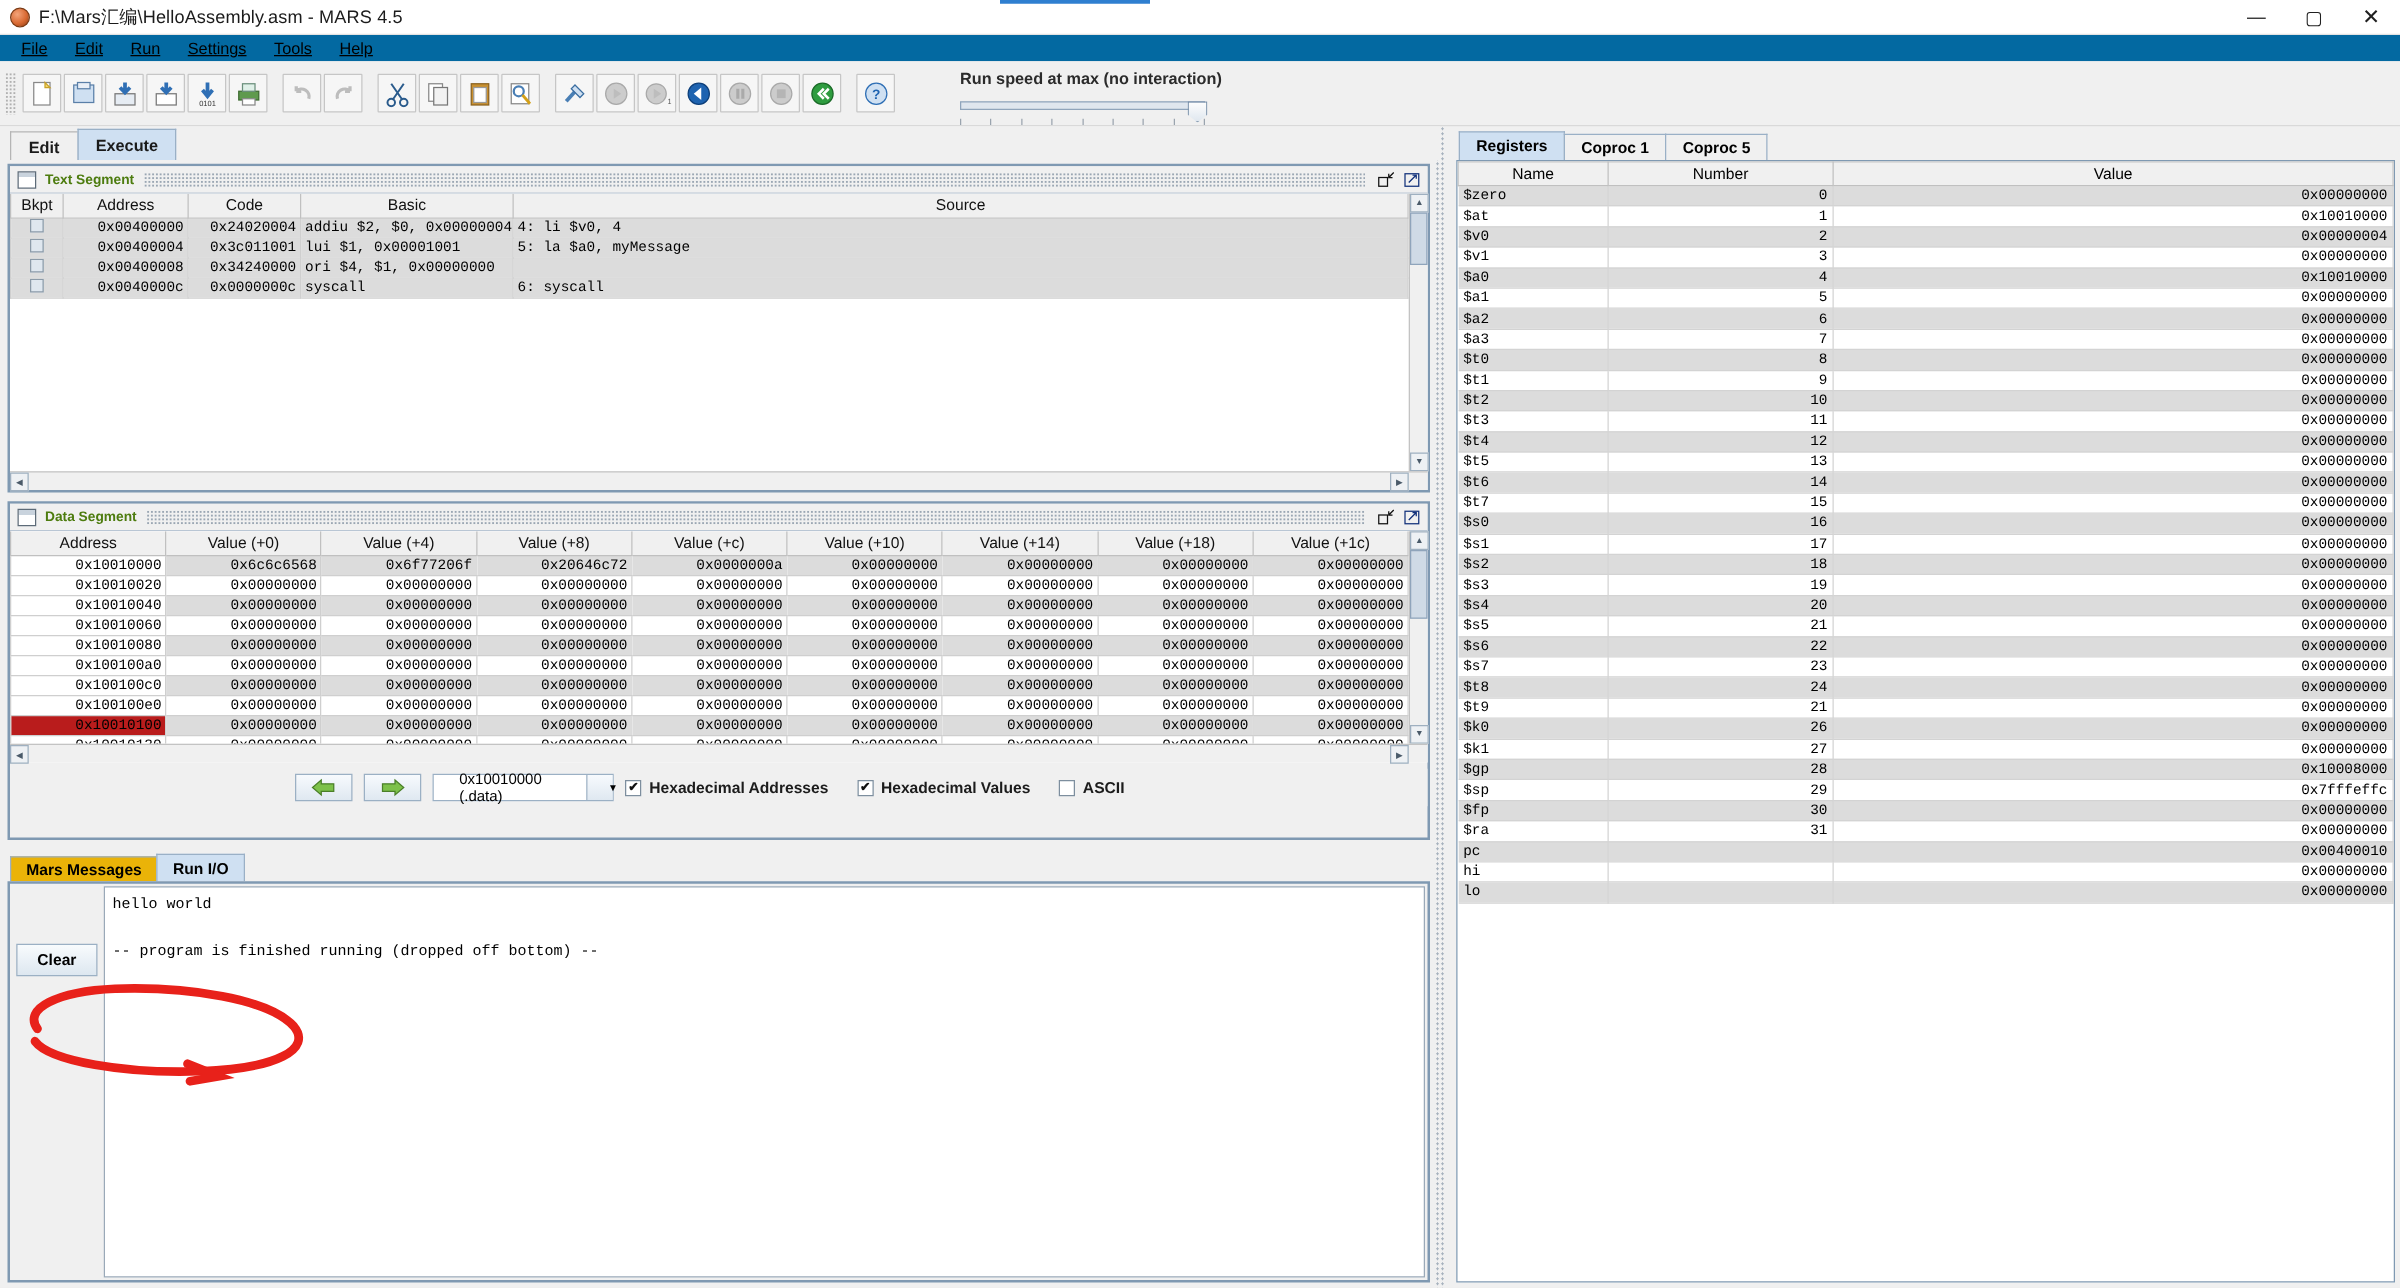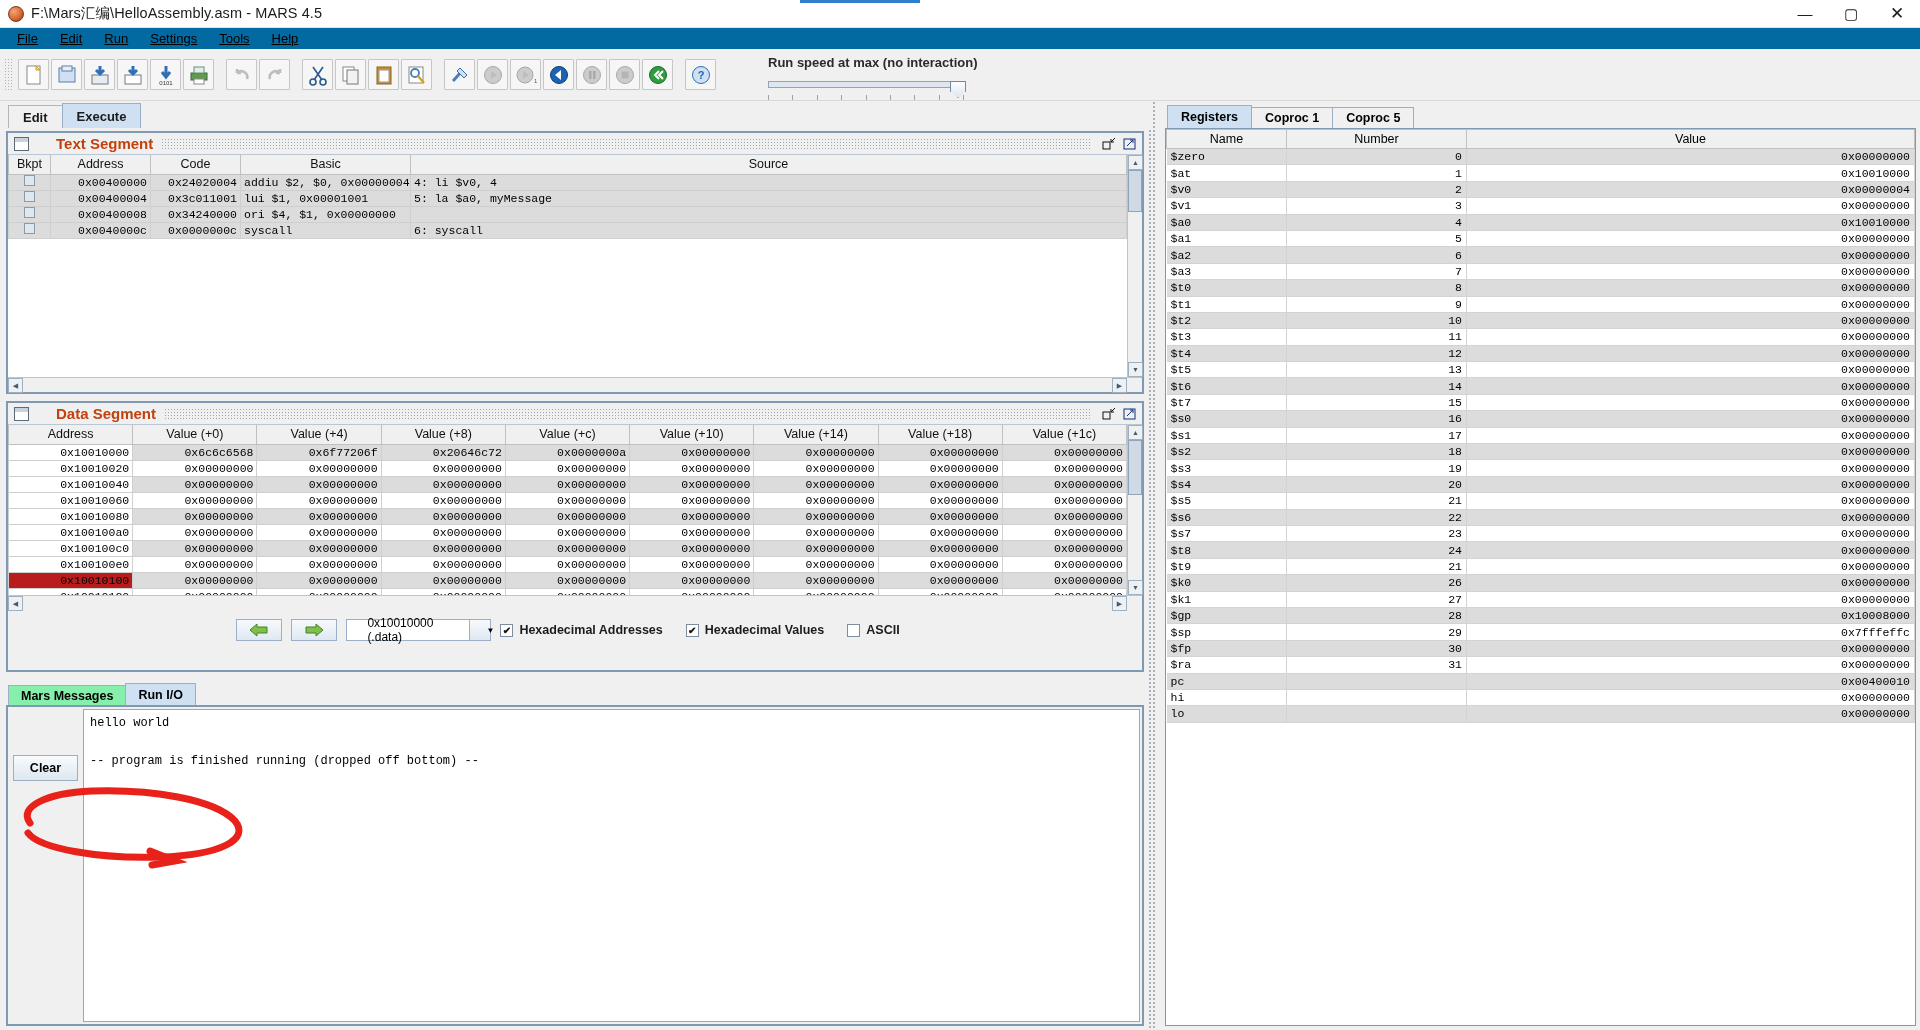--- a/index.html
+++ b/index.html
@@ -102,21 +102,21 @@
     border:2px solid #7f99b2;
   }
   .titlebarmini {
     height:22px; background:#f0f0f0; display:flex; align-items:center;
     border-bottom:1px solid #b9c6d4; position:relative;
   }
   .tm-icon { width:15px; height:14px; margin-left:6px; margin-right:7px;
     border:1px solid #5d6b78; background:#fff;
     background-image:linear-gradient(#c9d3dd 0 4px, #fff 4px 100%);
   }
-  .tm-title { font-size:15px; font-weight:bold; color:#c2410c;margin-left:20px; }
+  .tm-title { font-size:11px; font-weight:bold; color:#4d7c0f; }
   .tm-dots { flex:1; height:12px; margin:0 8px;
     background-image:radial-gradient(#9aa6b3 .9px, transparent 1px);
     background-size:3px 3px; }
   .tm-btn { width:17px; height:17px; margin-right:4px; display:flex; align-items:center; justify-content:center; }
 
   table.grid { border-collapse:collapse; width:100%; font-size:12px; table-layout:fixed; }
   table.grid th {
     background:#f0f0f0; border:1px solid #c0c0c0; border-top:none;
     font-weight:normal; font-size:12.5px; height:19px; color:#111;
     font-family:"Liberation Sans", sans-serif;
@@ -152,21 +152,21 @@
   .combo span { padding-left:20px; font-size:12px; }
   .combo .arrow { margin-left:auto; width:20px; height:20px; background:linear-gradient(#f7fafd,#dfe8f1);
     border-left:1px solid #9bb0c4; display:flex; align-items:center; justify-content:center; font-size:8px; }
   .cbx { width:13px; height:13px; border:1px solid #7d8e9e; background:#fff; display:inline-flex;
     align-items:center; justify-content:center; font-size:10px; color:#111; margin-right:6px; }
   .cblabel { font-size:12.5px; font-weight:bold; color:#1c1c1c; display:flex; align-items:center; margin-right:14px; }
 
   
   .msgtabs { height:24px; display:flex; align-items:flex-end; padding-left:8px; }
   .msgtab { height:20px; padding:0 12px; display:flex; align-items:center; font-size:12.5px; font-weight:bold;
-    border:1px solid #9ab0c6; border-bottom:none; background:#86efac; margin-right:-1px; }
+    border:1px solid #9ab0c6; border-bottom:none; background:#eab308; margin-right:-1px; }
   .msgtab.active { background:#cfe0f2; height:22px; }
   .msgbody { position:absolute; left:6px; right:8px; top:24px; bottom:4px; border:2px solid #7f99b2; background:#f0f0f0; display:flex; }
   .msgleft { width:75px; display:flex; align-items:flex-start; justify-content:center; padding-top:48px; }
   .clearbtn { width:65px; height:26px; border:1px solid #9bb0c4; background:linear-gradient(#f8fbfd,#dde7f0);
     display:flex; align-items:center; justify-content:center; font-size:12.5px; font-weight:bold; }
   .msgtext { flex:1; background:#fff; border:1px solid #9aa9b8; margin:2px 2px 2px 0;
     font-family:"Liberation Mono", monospace; font-size:12px; padding:4px 6px; line-height:19px; white-space:pre; }
 
   
   .regtabs { height:27px; display:flex; align-items:flex-end; padding-left:10px; }

